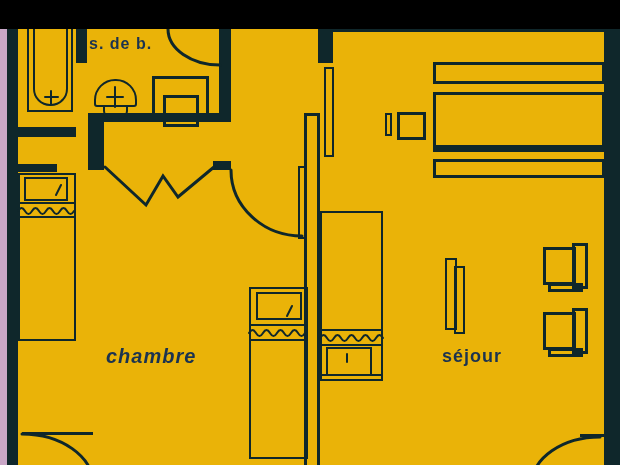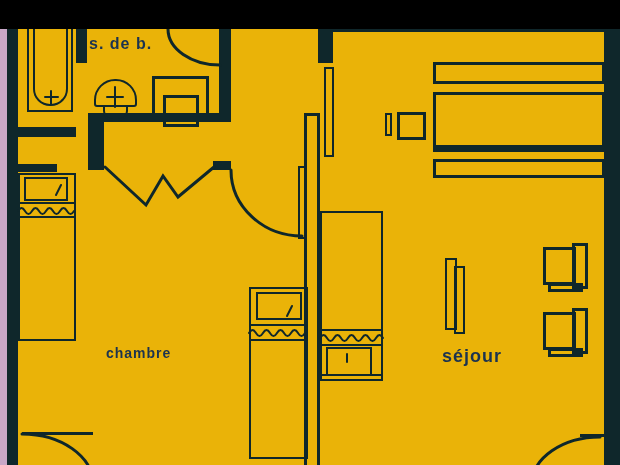--- a/index.html
+++ b/index.html
@@ -114,16 +114,16 @@
 
     <line class="thin" x1="115" y1="58" x2="115" y2="78"></line>
     <line class="thin" x1="107" y1="68" x2="123" y2="68"></line>
 
     <line class="thin" x1="61" y1="156" x2="56" y2="166"></line>
     <line class="thin" x1="292" y1="277" x2="287" y2="287"></line>
     <line class="thin" x1="347" y1="325" x2="347" y2="333"></line>
   </svg>
 
   <div class="lbl" style="left:89px;top:6px;font-size:16px;">s. de b.</div>
-  <div class="lbl" style="left:106px;top:316px;font-size:14px;">chambre</div>
+  <div class="lbl" style="left:106px;top:316px;font-size:20px;font-style:italic;">chambre</div>
   <div class="lbl" style="left:442px;top:317px;font-size:18px;text-align:center;">séjour</div>
 
 </div>
 
 </body></html>

